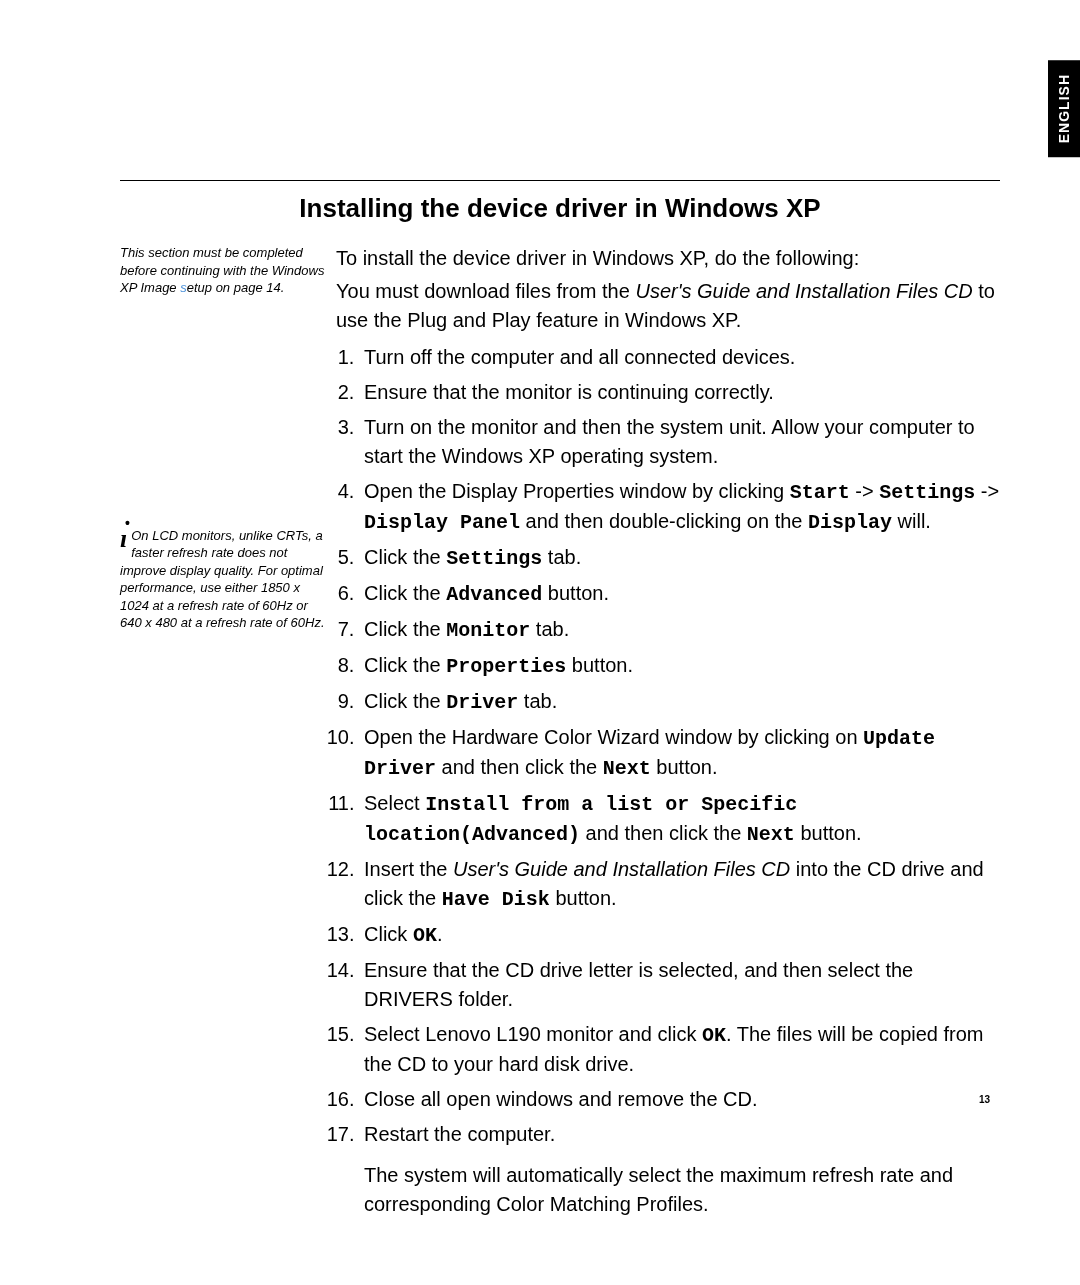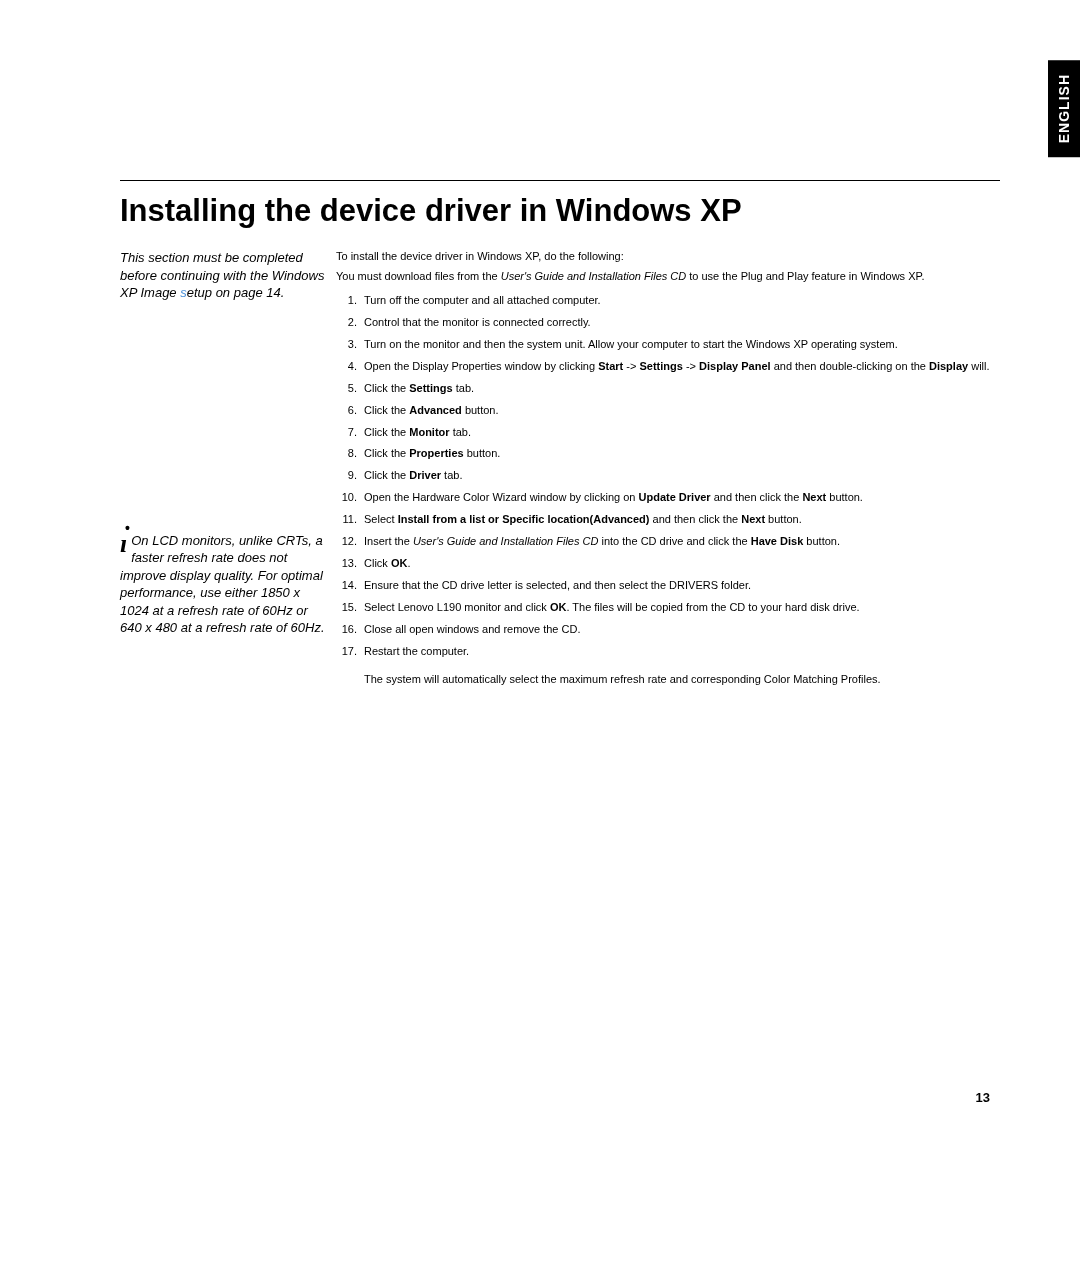--- a/index.html
+++ b/index.html
@@ -28,38 +28,39 @@
     transform: rotate(180deg);
     padding: 14px 8px;
     letter-spacing: 1px;
   }
   .hr {
     border: 0;
     border-top: 1.5px solid #000;
     margin: 120px 0 12px 0;
   }
   h1.title {
-    font-size: 31px;
+    font-size: 26px;
     font-weight: bold;
     margin: 0 0 20px 0;
+    text-align: center;
   }
   .columns {
     display: flex;
     align-items: flex-start;
   }
   .sidecol {
     width: 210px;
     flex: 0 0 210px;
     padding-right: 6px;
     font-size: 13px;
     line-height: 1.35;
   }
   .maincol {
     flex: 1 1 auto;
-    font-size: 11px;
+    font-size: 20px;
     line-height: 1.45;
   }
   .sidenote {
     font-style: italic;
     margin-bottom: 230px;
   }
   .sidenote .s { color: #4a90d9; font-style: italic; }
   .tipnote {
     font-style: italic;
     position: relative;
@@ -90,27 +91,27 @@
     padding-left: 24px;
   }
   ol.steps > li {
     margin-bottom: 6px;
     padding-left: 4px;
   }
   ol.steps > li .sub {
     display: block;
     margin-top: 12px;
   }
-  .b { font-weight: bold; }
+  .b { font-weight: bold; font-family: Liberation Mono, monospace; }
   .pagenum {
     position: absolute;
     bottom: 180px;
     right: 90px;
     font-weight: bold;
-    font-size: 13px;
+    font-size: 10px;
   }
 </style>
 </head>
 <body>
 
 <div class="page">
   <div class="lang-tab">ENGLISH</div>
 
   <hr class="hr">
 
@@ -130,22 +131,22 @@
 
     <div class="maincol">
       <div class="intro">
         <p>To install the device driver in Windows XP, do the following:</p>
         <p>
           <span>You must download files from the </span><span class="cd-italic">User's Guide and Installation Files CD</span><span> to use the Plug and Play feature in Windows XP.</span>
         </p>
       </div>
 
       <ol class="steps">
-        <li>Turn off the computer and all attached computer.</li>
-        <li>Control that the monitor is connected correctly.</li>
+        <li>Turn off the computer and all connected devices.</li>
+        <li>Ensure that the monitor is continuing correctly.</li>
         <li>Turn on the monitor and then the system unit. Allow your computer to start the Windows XP operating system.</li>
         <li>
           <span>Open the Display Properties window by clicking </span><span class="b">Start</span><span> -&gt; </span><span class="b">Settings</span><span> -&gt; </span><span class="b">Display Panel</span><span> and then double-clicking on the </span><span class="b">Display</span><span> will.</span>
         </li>
         <li><span>Click the </span><span class="b">Settings</span><span> tab.</span></li>
         <li><span>Click the </span><span class="b">Advanced</span><span> button.</span></li>
         <li><span>Click the </span><span class="b">Monitor</span><span> tab.</span></li>
         <li><span>Click the </span><span class="b">Properties</span><span> button.</span></li>
         <li><span>Click the </span><span class="b">Driver</span><span> tab.</span></li>
         <li><span>Open the Hardware Color Wizard window by clicking on </span><span class="b">Update Driver</span><span> and then click the </span><span class="b">Next</span><span> button.</span></li>

